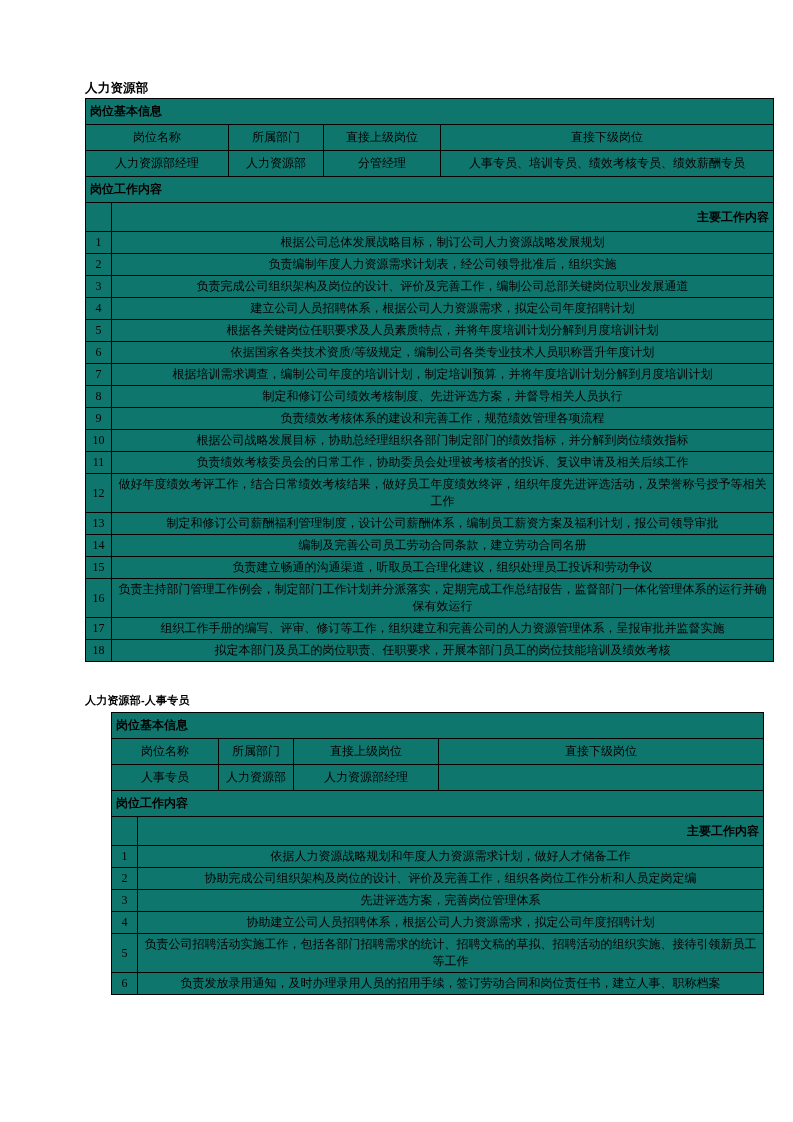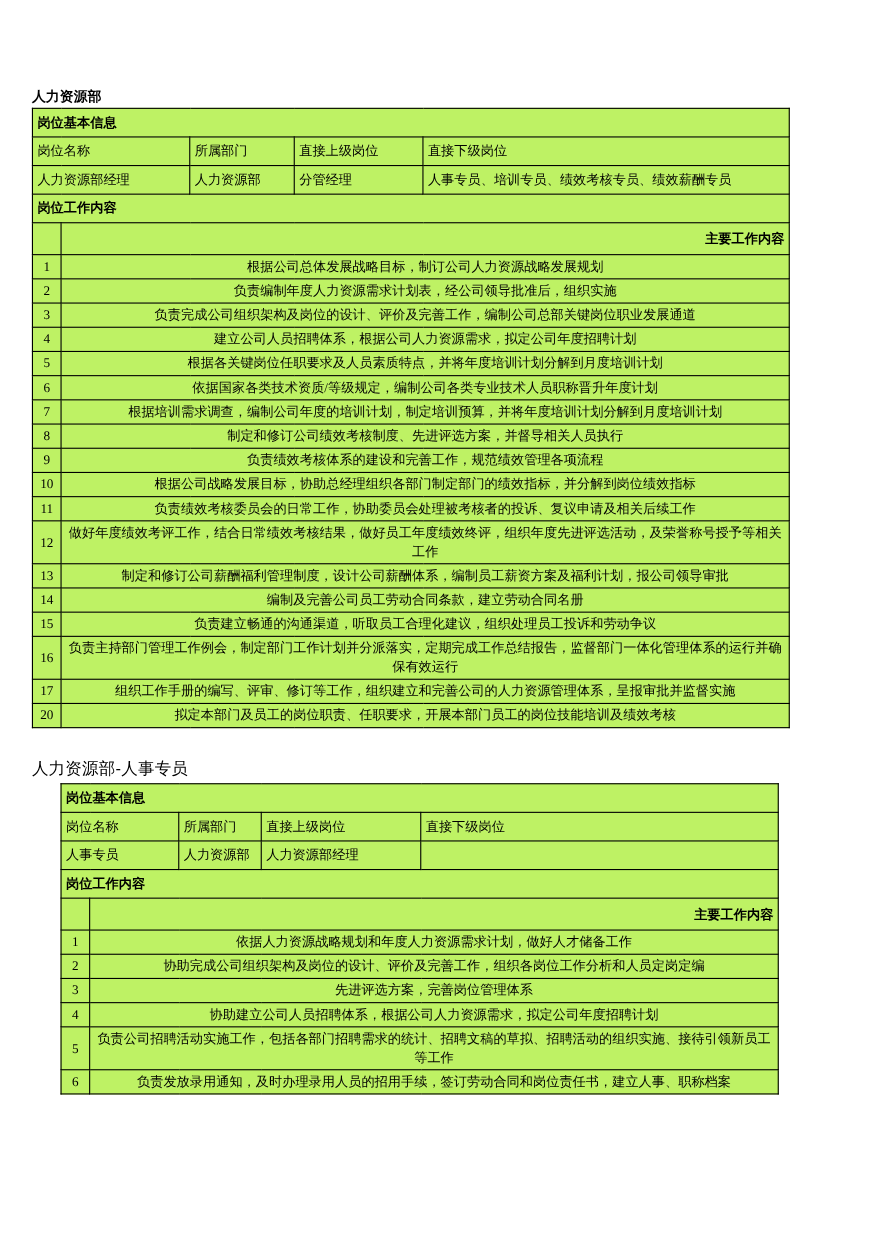--- a/index.html
+++ b/index.html
@@ -12,69 +12,69 @@
     height: 1122px;
     font-family: "Liberation Serif", "DejaVu Serif", serif;
     color: #000000;
     -webkit-font-smoothing: none;
   }
   .page {
     position: relative;
     width: 793px;
     height: 988px;
     box-sizing: border-box;
-    padding: 78px 48px 0 29px;
+    padding: 78px 48px 0 85px;
   }
 
   
   .doc-heading {
     font-family: "Liberation Sans", "DejaVu Sans", sans-serif;
     font-size: 12.5px;
     font-weight: bold;
     line-height: 20px;
     letter-spacing: 0.2px;
     white-space: nowrap;
   }
   .section-heading {
     font-family: "Liberation Sans", "DejaVu Sans", sans-serif;
-    font-size: 15px;
-    font-weight: normal;
+    font-size: 11px;
+    font-weight: bold;
     line-height: 20px;
     letter-spacing: 0.2px;
     margin-top: 28px;
     margin-bottom: 2px;
     white-space: nowrap;
   }
 
   
   table.jd {
     border-collapse: collapse;
     table-layout: fixed;
     border: 1.6px solid #000;
-    background: #bef264;
+    background: #0f766e;
   }
   table.jd td {
     border: 1px solid #000;
     padding: 2px 4px;
     font-size: 12px;
     line-height: 17px;
     vertical-align: middle;
     font-family: "Liberation Serif", "DejaVu Serif", serif;
   }
   
   td.band {
     font-family: "Liberation Sans", "DejaVu Sans", sans-serif;
     font-weight: bold;
     font-size: 12.5px;
     text-align: left;
     padding-left: 3px;
     height: 21px;
   }
   td.info-head, td.info-val {
-    text-align: left;
+    text-align: center;
     height: 21px;
   }
   td.main-head {
     font-family: "Liberation Sans", "DejaVu Sans", sans-serif;
     font-weight: bold;
     font-size: 12.5px;
     text-align: right;
     height: 24px;
   }
   td.idx {
@@ -193,21 +193,21 @@
         </tr>
       <tr>
           <td class="idx">16</td>
           <td class="task" colspan="4">负责主持部门管理工作例会，制定部门工作计划并分派落实，定期完成工作总结报告，监督部门一体化管理体系的运行并确保有效运行</td>
         </tr>
       <tr>
           <td class="idx">17</td>
           <td class="task" colspan="4">组织工作手册的编写、评审、修订等工作，组织建立和完善公司的人力资源管理体系，呈报审批并监督实施</td>
         </tr>
       <tr>
-          <td class="idx">20</td>
+          <td class="idx">18</td>
           <td class="task" colspan="4">拟定本部门及员工的岗位职责、任职要求，开展本部门员工的岗位技能培训及绩效考核</td>
         </tr>
     </tbody>
   </table>
 
   <div class="section-heading">人力资源部-人事专员</div>
 
   <table class="jd" id="table-hr-specialist">
     <colgroup>
       <col style="width:26px">

